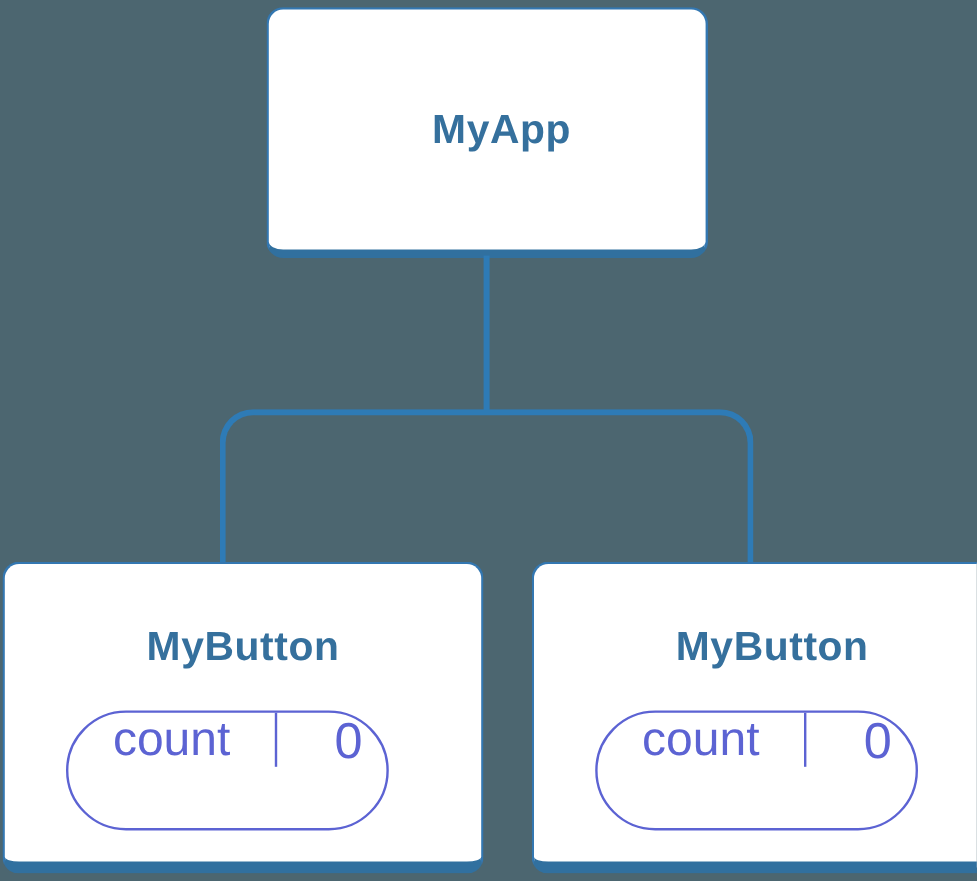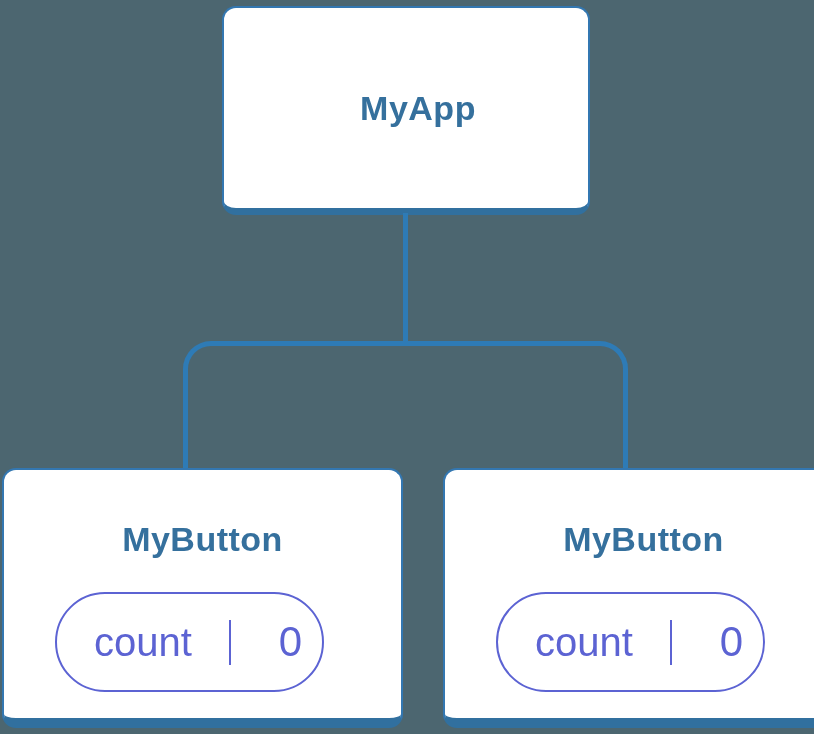--- a/index.html
+++ b/index.html
@@ -77,21 +77,21 @@
     border-radius:28px 28px 0 0;
   }
   .state-pill{
     position:absolute;
     left:51px; top:122px;
     width:269px; height:100px;
     box-sizing:border-box;
     border:2.5px solid var(--state);
     border-radius:50px;
     display:flex;
-    align-items:center;
+    align-items:flex-start;
     background:var(--node-fill);
     gap:28px;
   }
   .state-key{
     width:172px;
     display:flex;
     align-items:center;
     justify-content:center;
     border-right:2px solid var(--state);
     color:var(--state);

